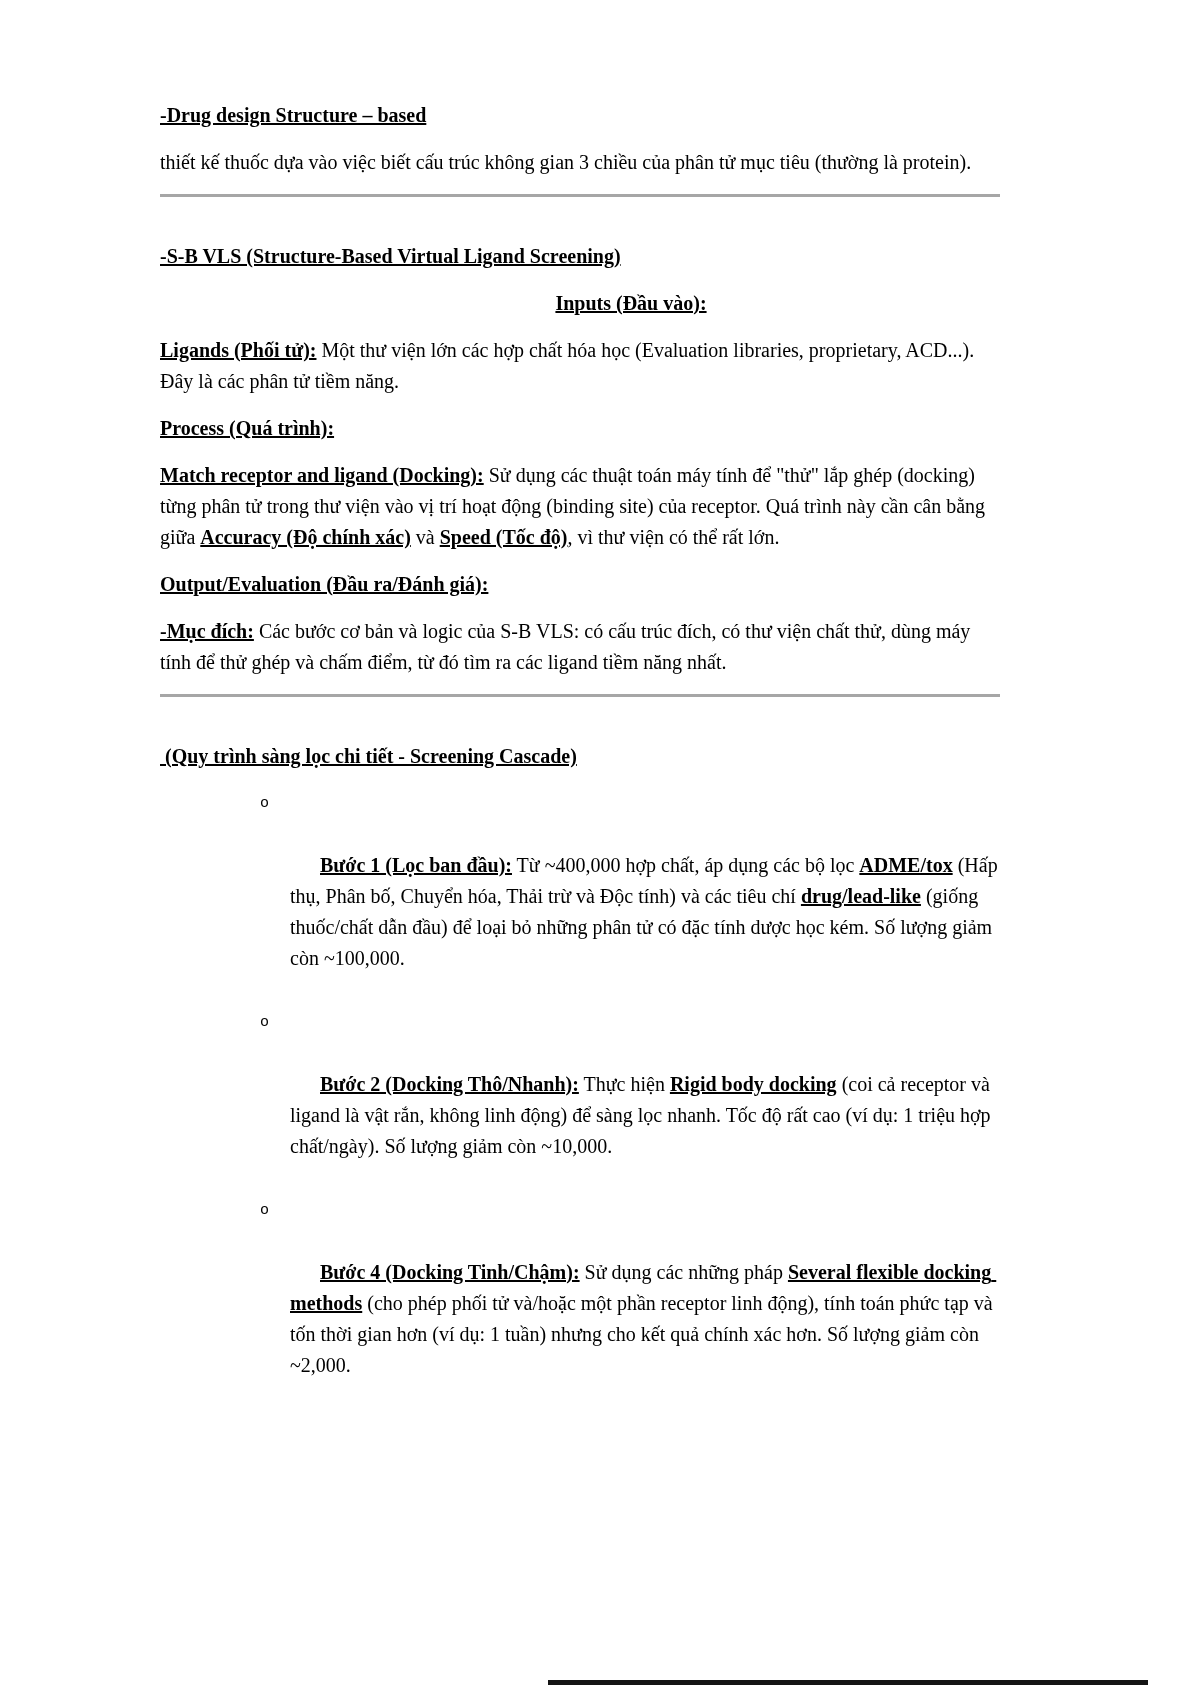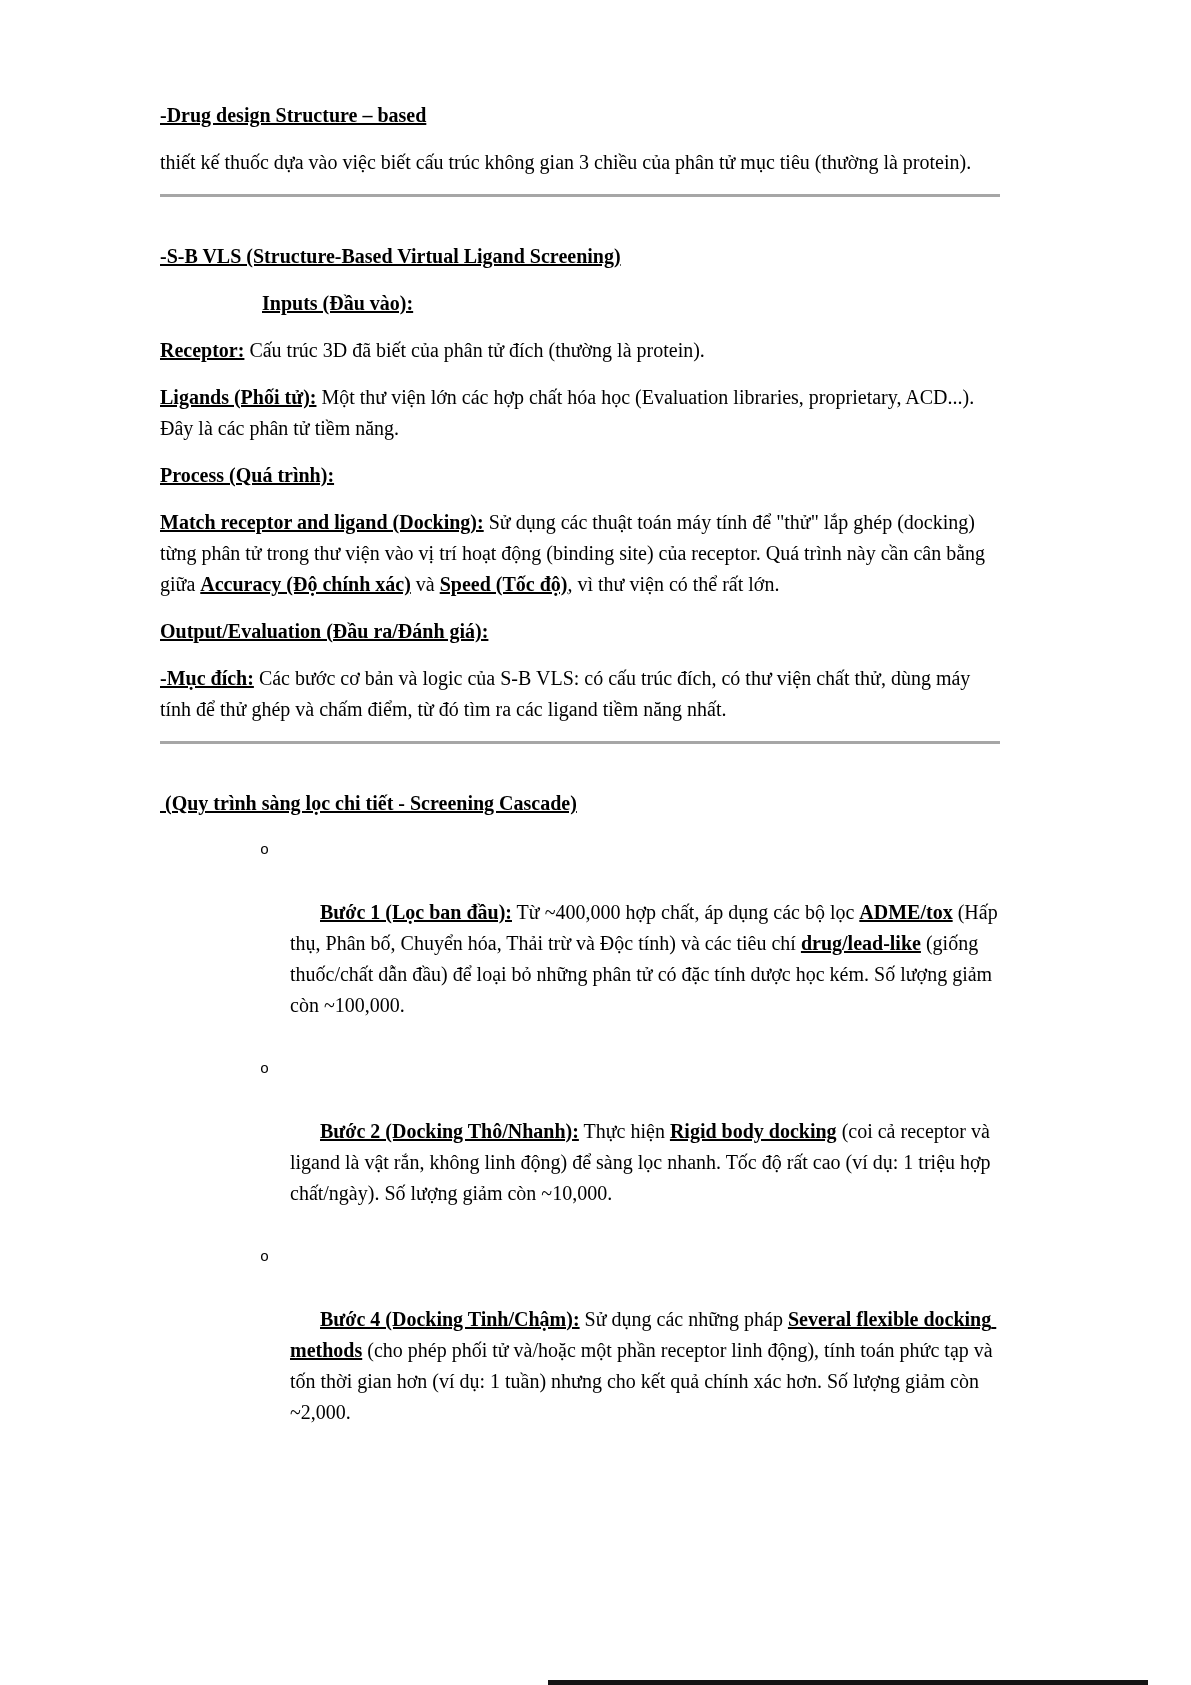--- a/index.html
+++ b/index.html
@@ -7,21 +7,21 @@
   body {
     position: relative;
     overflow: hidden;
     font-family: "Liberation Serif", "DejaVu Serif", serif;
     font-size: 20px;
     color: #000000;
   }
   .page { padding: 100px 191px 0 160px; }
   .para { line-height: 31px; margin-bottom: 16px; white-space: pre-wrap; }
   .b { font-weight: 700; text-decoration: underline; }
-  .indent { padding-left: 102px; }
+  .indent { padding-left: 102px; text-align: center; }
   .hr { height: 3px; background: #a6a6a6; margin: 8px 0 44px 0; }
   .li { position: relative; padding-left: 130px; line-height: 31px; margin-bottom: 2px; white-space: pre-wrap; }
   .li .marker {
     position: absolute; left: 100px; top: 0;
     font-family: "Liberation Mono", "DejaVu Sans Mono", monospace;
     font-size: 15px; line-height: 31px;
   }
   .bottom-bar { position: absolute; left: 548px; bottom: 0; width: 600px; height: 5px; background: #141414; }
 </style>
 </head>
@@ -32,21 +32,20 @@
   <p class="para"><span class="b">-Drug design Structure – based</span></p>
 
   <p class="para"><span>thiết kế thuốc dựa vào việc biết cấu trúc không gian 3 chiều của phân tử mục tiêu (thường là protein).</span></p>
 
   <div class="hr"></div>
 
   <p class="para"><span class="b">-S-B VLS (Structure-Based Virtual Ligand Screening)</span></p>
 
   <p class="para indent"><span class="b">Inputs (Đầu vào):</span></p>
 
-  <p class="para"><span class="b">Receptor:</span><span> Cấu trúc 3D đã biết của phân tử đích (thường là protein).</span></p>
 
   <p class="para"><span class="b">Ligands (Phối tử):</span><span> Một thư viện lớn các hợp chất hóa học (Evaluation libraries, proprietary, ACD...). Đây là các phân tử tiềm năng.</span></p>
 
   <p class="para"><span class="b">Process (Quá trình):</span></p>
 
   <p class="para"><span class="b">Match receptor and ligand (Docking):</span><span> Sử dụng các thuật toán máy tính để "thử" lắp ghép (docking) từng phân tử trong thư viện vào vị trí hoạt động (binding site) của receptor. Quá trình này cần cân bằng giữa </span><span class="b">Accuracy (Độ chính xác)</span><span> và </span><span class="b">Speed (Tốc độ)</span><span>, vì thư viện có thể rất lớn.</span></p>
 
   <p class="para"><span class="b">Output/Evaluation (Đầu ra/Đánh giá):</span></p>
 
 

